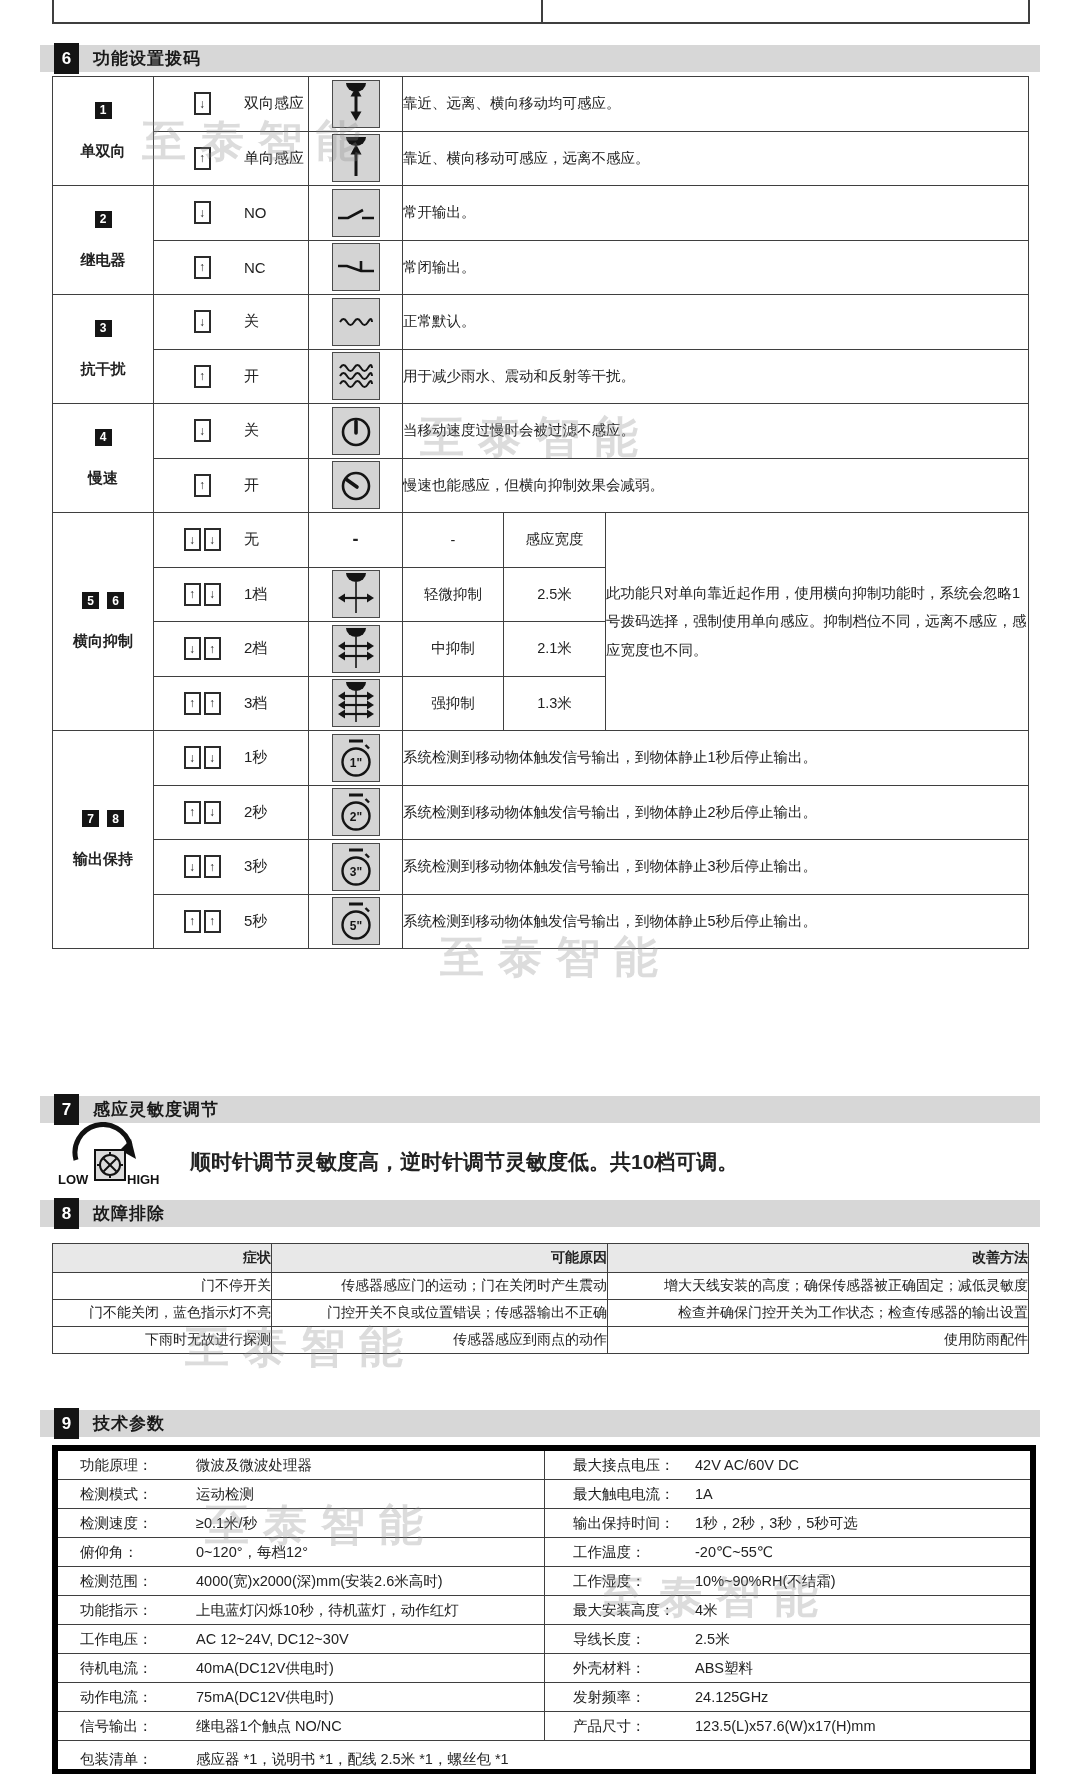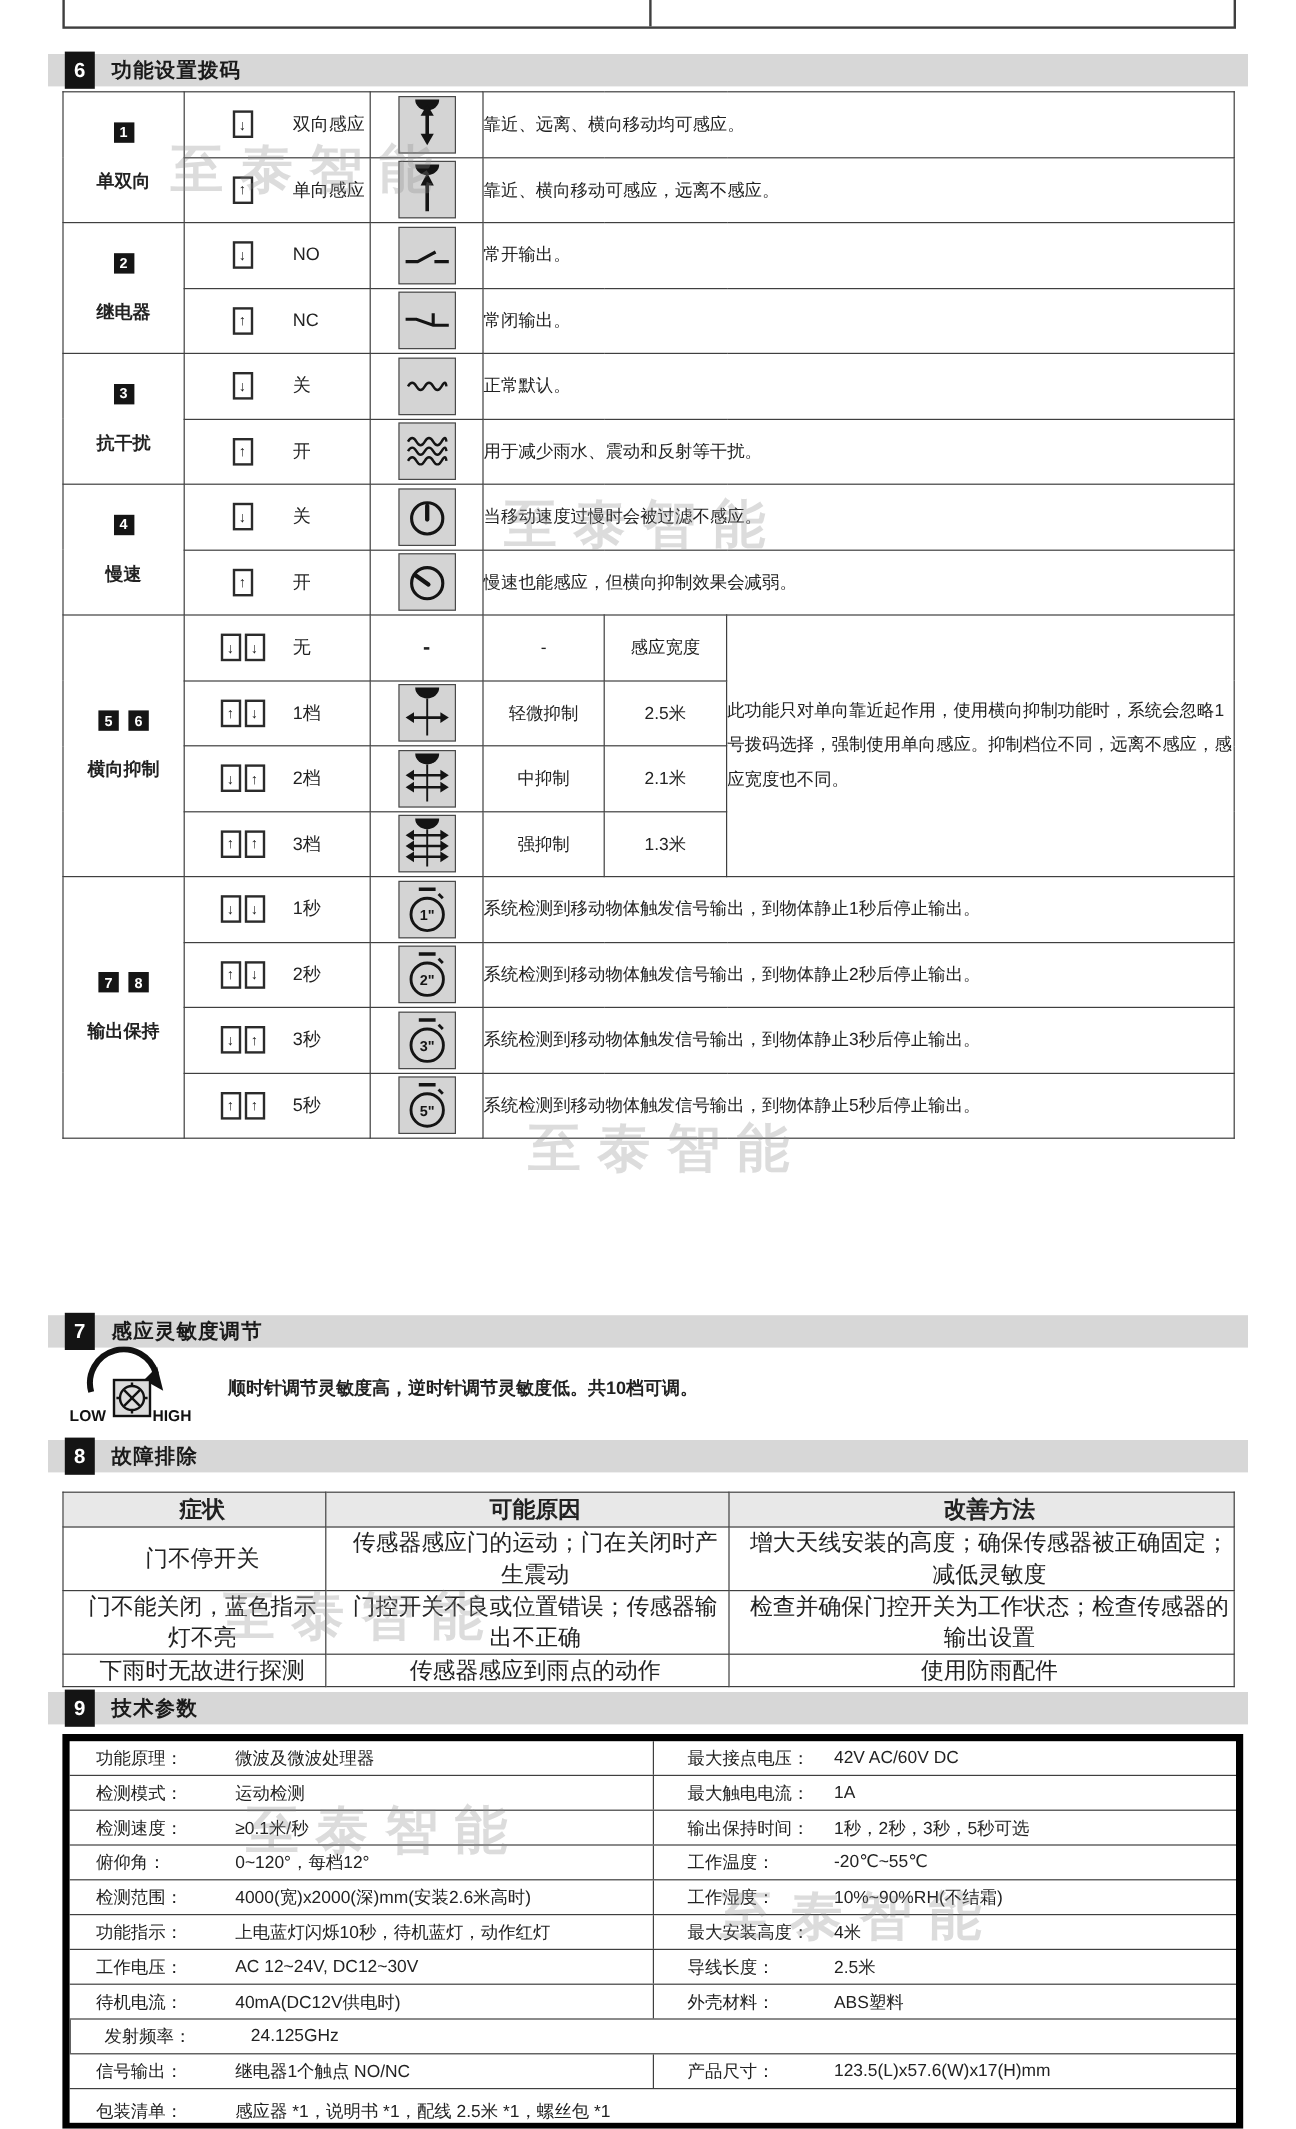--- a/index.html
+++ b/index.html
@@ -30,24 +30,24 @@
   .dip-label{margin-left:14px;font-size:15px;}
   .icon-cell{text-align:center;}
   .iconbox{display:inline-flex;width:46px;height:46px;background:#d4d4d4;border:1px solid #4a4a4a;
     align-items:center;justify-content:center;vertical-align:middle;}
   .dash{font-size:18px;font-weight:bold;}
   .desc-cell{padding-left:44px;font-size:14.5px;}
   .level-cell,.width-cell{text-align:center;font-size:14.5px;}
   .note-cell{padding:0 20px 0 18px;font-size:14.5px;line-height:1.95;}
   
   #sens-icon{position:absolute;left:56px;top:1122px;}
-  #sens-text{position:absolute;left:190px;top:1148px;font-size:15px;font-weight:600;}
+  #sens-text{position:absolute;left:190px;top:1148px;font-size:21px;font-weight:600;}
   
   .tb-table{position:absolute;left:52px;top:1243px;width:976px;border-collapse:collapse;table-layout:fixed;}
-  .tb-table th,.tb-table td{border:1.5px solid #3f3f3f;text-align:center;padding:0 0 0 13px;font-size:19px;}
+  .tb-table th,.tb-table td{border:1.5px solid #3f3f3f;text-align:right;padding:0 0 0 13px;font-size:14px;}
   .tb-table th{background:#e8e8e8;height:28px;font-weight:bold;}
   .tb-table td{height:26px;font-weight:normal;}
   
   .spec-table{position:absolute;left:52px;top:1445px;width:972px;border:6px solid #000000;}
   .spec-row{display:flex;border-bottom:1.5px solid #3f3f3f;height:28px;}
   .spec-half{width:486px;display:flex;align-items:center;box-sizing:border-box;}
   .spec-half.right{border-left:1.5px solid #3f3f3f;}
   .spec-label{padding-left:22px;width:138px;flex:none;font-size:14.5px;box-sizing:border-box;}
   .spec-half.right .spec-label{padding-left:28px;width:150px;}
   .spec-value{font-size:14.5px;}
@@ -566,20 +566,24 @@
         <div class="spec-half">
           <span class="spec-label">待机电流：</span>
           <span class="spec-value">40mA(DC12V供电时)</span>
         </div>
         <div class="spec-half right">
           <span class="spec-label">外壳材料：</span>
           <span class="spec-value">ABS塑料</span>
         </div>
       </div>
       <div class="spec-row">
+        <div class="spec-half">
+          <span class="spec-label">动作电流：</span>
+          <span class="spec-value">75mA(DC12V供电时)</span>
+        </div>
         <div class="spec-half right">
           <span class="spec-label">发射频率：</span>
           <span class="spec-value">24.125GHz</span>
         </div>
       </div>
       <div class="spec-row">
         <div class="spec-half">
           <span class="spec-label">信号输出：</span>
           <span class="spec-value">继电器1个触点 NO/NC</span>
         </div>

